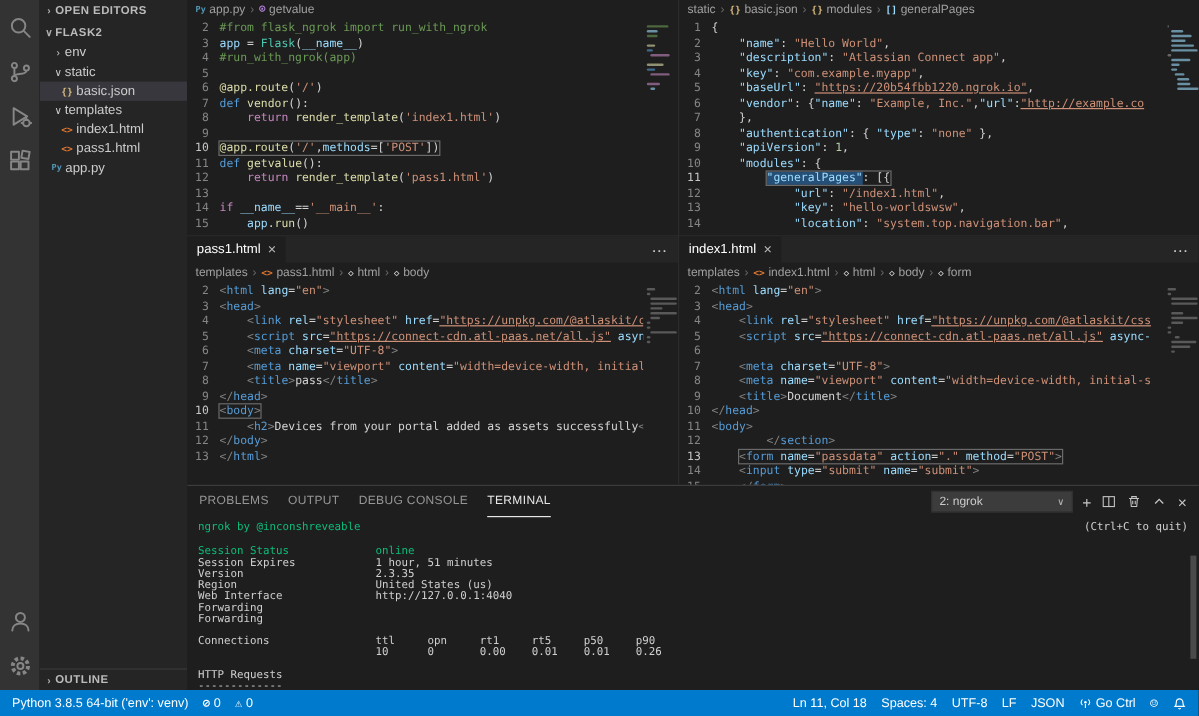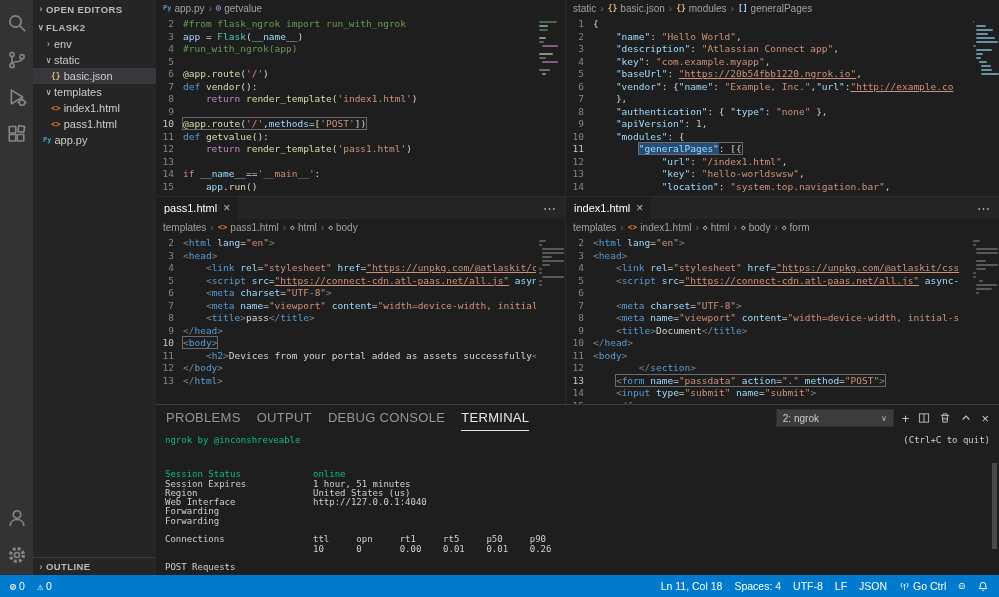--- a/index.html
+++ b/index.html
@@ -44,29 +44,29 @@
 .minimap{position:absolute;top:3px;right:0;width:27px}
 .mm-bar{height:2px;margin:2px 2px 0 1px;border-radius:1px;opacity:.6}
 .t-cm{color:#6a9955}.t-kw{color:#569cd6}.t-ctl{color:#c586c0}.t-fn{color:#dcdcaa}
 .t-cls{color:#4ec9b0}.t-str{color:#ce9178}.t-num{color:#b5cea8}.t-prop{color:#9cdcfe}
 .t-txt{color:#d4d4d4}.t-tag{color:#569cd6}.t-attr{color:#9cdcfe}.t-punc{color:#808080}
 .t-link{color:#ce9178;text-decoration:underline}.t-sel{background:#264f78}
 
 .panel{height:171px;border-top:1px solid #3c3c3c;display:flex;flex-direction:column;background:#1e1e1e}
 .panel-head{height:26px;display:flex;align-items:center;padding:0 10px;flex:none}
 .panel-tabs{display:flex;gap:16px;height:100%}
-.panel-tab{display:flex;align-items:center;font-size:13px;letter-spacing:.3px;color:#969696;border-bottom:1px solid transparent;cursor:pointer}
+.panel-tab{display:flex;align-items:center;font-size:10px;letter-spacing:.3px;color:#969696;border-bottom:1px solid transparent;cursor:pointer}
 .panel-tab.active{color:#e7e7e7;border-bottom-color:#e7e7e7}
 .panel-right{margin-left:auto;display:flex;align-items:center;gap:8px}
 .shell-select{display:flex;align-items:center;justify-content:space-between;gap:10px;min-width:118px;height:18px;background:#3c3c3c;border:1px solid #303030;color:#ccc;font-size:10px;padding:0 6px;cursor:pointer}
 .sel-chev{font-size:8px;color:#bbb}
 .panel-acts{display:flex;align-items:center;gap:9px}
 .panel-act{color:#c5c5c5;font-size:13px;line-height:1;display:flex;align-items:center;cursor:pointer}
 .terminal{flex:1;position:relative;padding:5px 9px 0;font-family:"DejaVu Sans Mono",monospace;font-size:9px;line-height:9.3px;color:#cfcfcf;overflow:hidden}
-.term-banner{display:flex;margin-bottom:25px}
+.term-banner{display:flex;margin-bottom:11px}
 .term-right{margin-left:auto}
 .green{color:#0dbc79}
 .term-row{display:flex}
 .term-label{width:148px;flex:none;white-space:pre}
 .term-val{white-space:pre}
 .term-sel{background:#264f78}
 .term-blank{height:9.3px}
 .term-scroll{position:absolute;right:2px;top:32px;width:5px;height:86px;background:#4a4a4a;cursor:pointer}
 
 .statusbar{height:22px;background:#007acc;color:#fff;display:flex;align-items:center;font-size:10.5px;padding:0 4px;flex:none}
@@ -452,20 +452,24 @@
               </div>
               <div class="term-row">
                 <span class="term-label green">Session Status</span>
                 <span class="term-val"><span class="green">online</span></span>
               </div>
               <div class="term-row">
                 <span class="term-label">Session Expires</span>
                 <span class="term-val"><span>1 hour, 51 minutes</span></span>
               </div>
               <div class="term-row">
+                <span class="term-label">Version</span>
+                <span class="term-val"><span>2.3.35</span></span>
+              </div>
+              <div class="term-row">
                 <span class="term-label">Region</span>
                 <span class="term-val"><span>United States (us)</span></span>
               </div>
               <div class="term-row">
                 <span class="term-label">Web Interface</span>
                 <span class="term-val"><span>http://127.0.0.1:4040</span></span>
               </div>
               <div class="term-row">
                 <span class="term-label">Forwarding</span>
               </div>
@@ -476,36 +480,39 @@
               <div class="term-row">
                 <span class="term-label">Connections</span>
                 <span class="term-val"><span>ttl     opn     rt1     rt5     p50     p90</span></span>
               </div>
               <div class="term-row">
                 <span class="term-label"></span>
                 <span class="term-val"><span>10      0       0.00    0.01    0.01    0.26</span></span>
               </div>
               <div class="term-blank"></div>
               <div class="term-row">
-                <span class="term-label">POST Requests</span>
+                <span class="term-label">HTTP Requests</span>
                 <span class="term-val"></span>
               </div>
               <div class="term-row">
                 <span class="term-label">-------------</span>
                 <span class="term-val"></span>
               </div>
             </div>
           <div class="term-scroll"></div>
         </div>
       </section>
     </main>
   </div>
 
   <footer class="statusbar">
     <div class="sb-group" id="sb-left">
+        <div class="sb-item">
+          <span>Python 3.8.5 64-bit ('env': venv)</span>
+        </div>
         <div class="sb-item">
           <span class="sb-ic" style="color: rgb(255, 255, 255); font-size: 10px; font-family: &quot;DejaVu Sans Mono&quot;, monospace; font-weight: bold;">⊘</span>
           <span>0</span>
         </div>
         <div class="sb-item">
           <span class="sb-ic" style="color: rgb(255, 255, 255); font-size: 10px; font-family: &quot;DejaVu Sans Mono&quot;, monospace; font-weight: bold;">⚠</span>
           <span>0</span>
         </div>
       </div>
     <div class="sb-group sb-right" id="sb-right">

